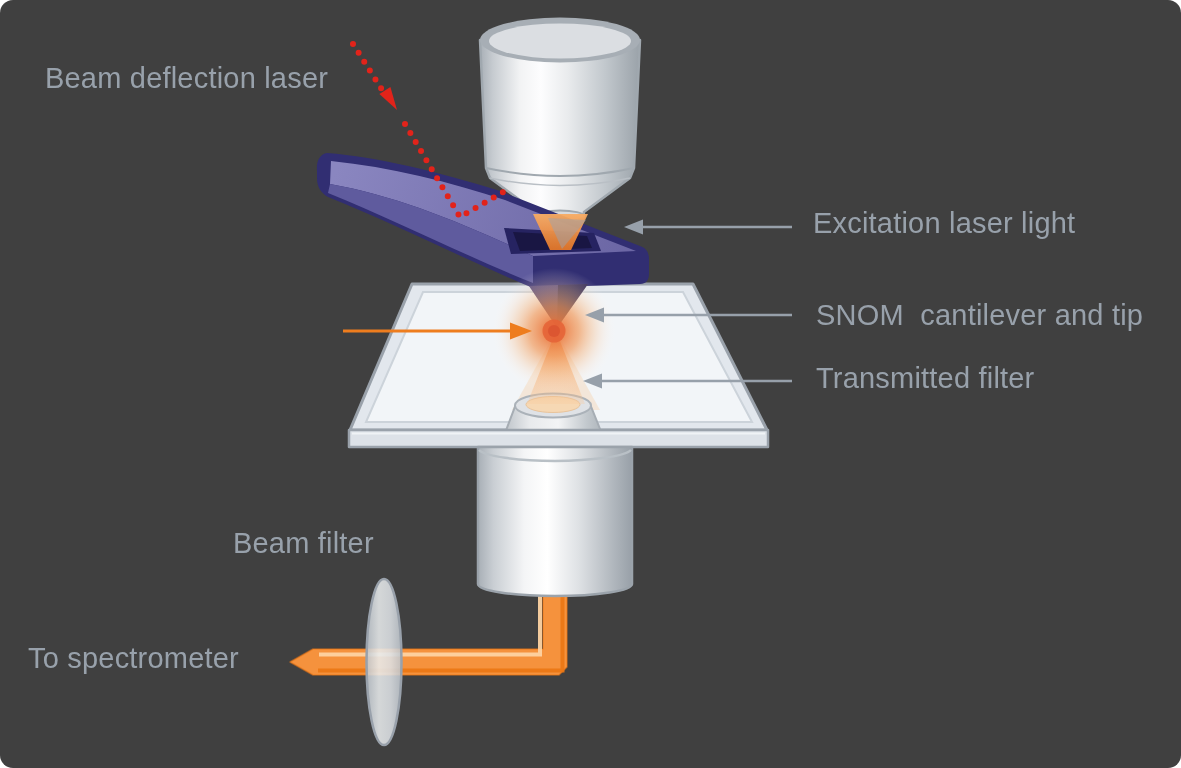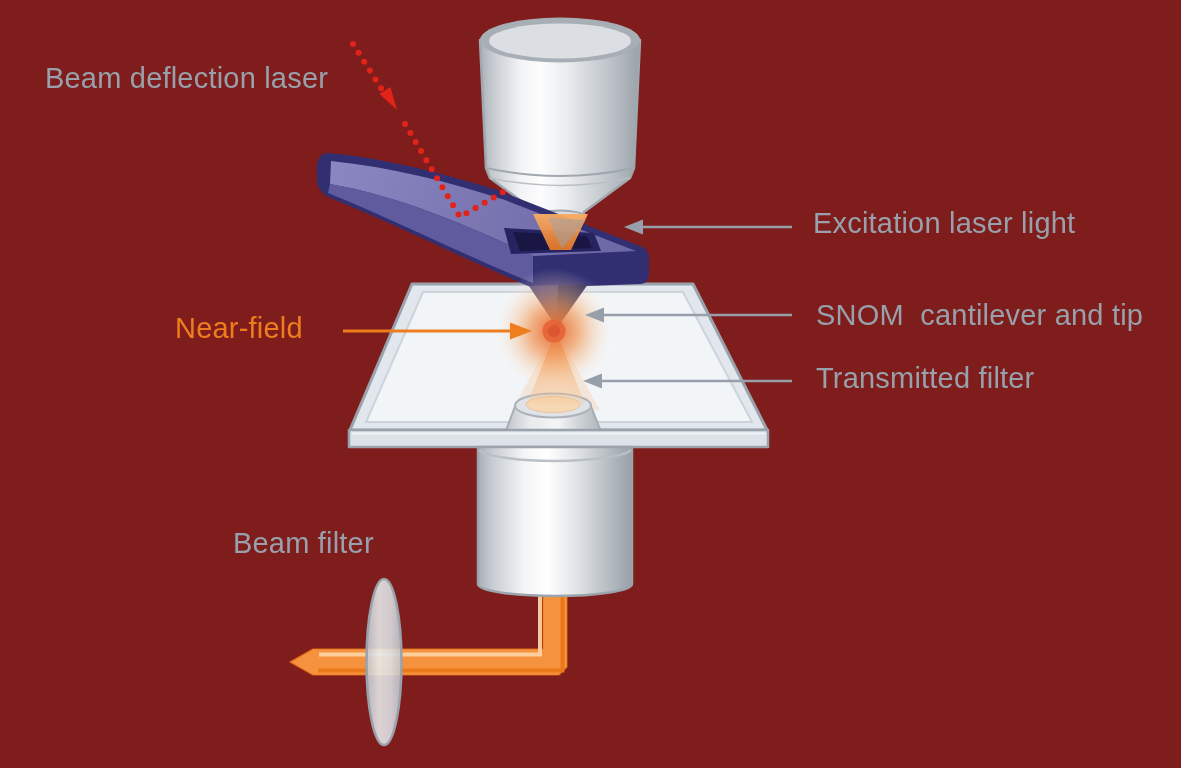--- a/index.html
+++ b/index.html
@@ -1,18 +1,18 @@
 <!DOCTYPE html>
 <html style="--label-gray: #98a1ab; --accent-orange: #ee7d1e; --laser-red: #e2231a; --arrow-gray: #97a0aa; --cantilever-purple: #7672ae; --cantilever-navy: #312e72; --beam-orange: #f5923d; --metal-outline: #9aa2ab; --glass-fill: #e9edf2;"><head>
 <meta charset="utf-8">
 <style>
   html,body{margin:0;padding:0;background:#ffffff;}
   .stage{
-    position:relative;width:1181px;height:768px;background:#7f1d1d;
-    overflow:hidden;font-family:"Liberation Sans",sans-serif;
+    position:relative;width:1181px;height:768px;background:#404040;
+    overflow:hidden;font-family:"Liberation Sans",sans-serif;border-radius:13px;
   }
   .stage svg{position:absolute;left:0;top:0;}
   .lbl{
     position:absolute;font-size:29px;line-height:34px;letter-spacing:.2px;
     color:var(--label-gray,#98a1ab);white-space:pre;
   }
   .lbl.accent{color:var(--accent-orange,#ee7d1e);}
   .navy{fill:var(--cantilever-navy,#312e72);}
   .red-dots{stroke:var(--laser-red,#e2231a);}
   .red-head{fill:var(--laser-red,#e2231a);}
@@ -173,16 +173,16 @@
   <g>
     <line class="orange-line" x1="343" y1="331" x2="512" y2="331" stroke-width="3"></line>
     <polygon class="orange-head" points="532,331 510,322.5 510,339.5"></polygon>
   </g>
 </svg>
 
   <div class="lbl" style="left:45px;top:61px">Beam deflection laser</div>
   <div class="lbl" style="left:813px;top:206px">Excitation laser light</div>
   <div class="lbl" style="left:816px;top:298px">SNOM  cantilever and tip</div>
   <div class="lbl" style="left:816px;top:361px">Transmitted filter</div>
-  <div class="lbl accent" style="left:175px;top:311px">Near-field</div>
   <div class="lbl" style="left:233px;top:526px">Beam filter</div>
+  <div class="lbl" style="left:28px;top:641px">To spectrometer</div>
 
 </div>
 
 </body></html>

